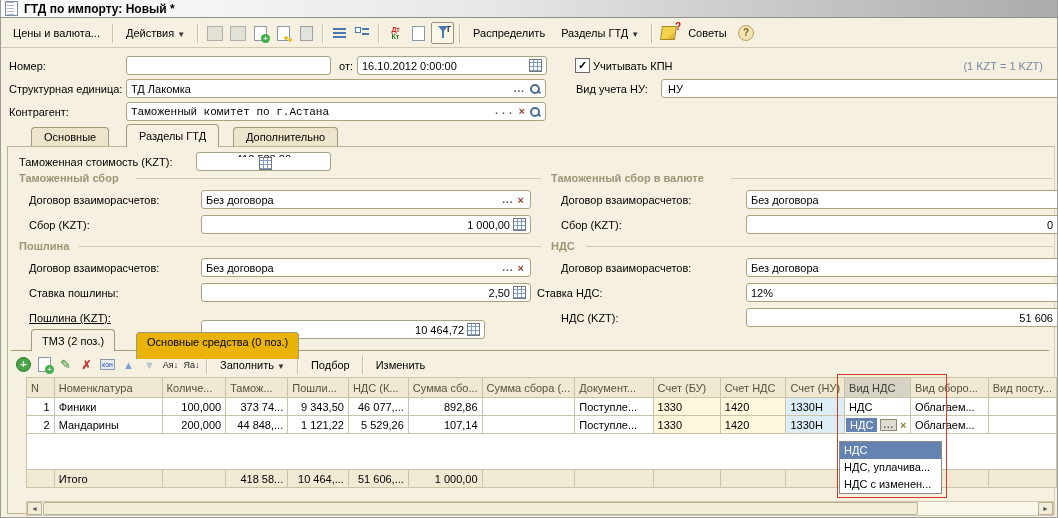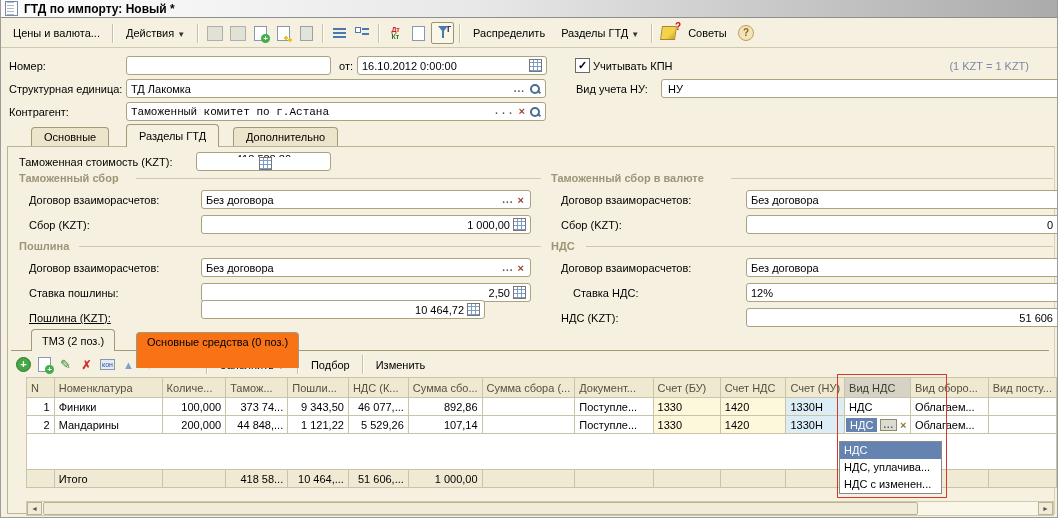--- a/index.html
+++ b/index.html
@@ -67,21 +67,21 @@
        text-align:center;line-height:12px;font-size:11px;font-weight:bold;}
   .note{position:absolute;color:#7b8aa5;}
   
   .tab{position:absolute;top:127px;height:20px;padding:3px 12px 0;box-sizing:border-box;background:#ece5cb;
        border:1px solid #a29a76;border-bottom:none;border-radius:4px 4px 0 0;white-space:nowrap;}
   .tab.active{top:124px;height:23px;padding-top:5px;background:#f5f0df;z-index:3;}
   .panel{position:absolute;left:6px;top:146px;width:1048px;height:368px;border:1px solid #bab493;
          border-right-color:#d8d3b8;box-sizing:border-box;}
   .grp-title{position:absolute;font-weight:bold;color:#9d9577;white-space:nowrap;}
   .grp-line{position:absolute;height:1px;background:#cdc7ab;}
-  .ltab{position:absolute;top:332px;height:36px;padding:3px 10px 0;box-sizing:border-box;background:#f97316;
+  .ltab{position:absolute;top:332px;height:27px;padding:3px 10px 0;box-sizing:border-box;background:#eab308;
         border:1px solid #a29a76;border-bottom:none;border-radius:4px 4px 0 0;white-space:nowrap;z-index:2;}
   .ltab.active{top:329px;height:22px;padding-top:5px;background:#f5f0df;z-index:3;}
   .ltab-base{position:absolute;left:10px;top:350px;width:1038px;height:1px;background:#a29a76;}
   
   .gtb{position:absolute;left:12px;top:353px;height:23px;display:flex;align-items:center;}
   .gicon{width:19px;height:18px;display:flex;align-items:center;justify-content:center;margin:0 1px;flex:none;}
   .add-circle{width:13px;height:13px;border-radius:50%;background:#46a546;border:1px solid #2d7a2d;
               color:#fff;font-weight:bold;font-size:11px;line-height:12px;text-align:center;}
   .pencil{color:#2e8b2e;font-size:13px;}
   .delx{color:#cc3333;font-weight:bold;font-size:12px;}
@@ -188,21 +188,21 @@
   <div class="fld" style="left:125px;top:56px;width:205px;">
       <span class="val"></span>
     </div>
   <span class="lbl" style="left:338px;top:60px;">от:</span>
   <div class="fld" style="left:356px;top:56px;width:190px;">
       <span class="val">16.10.2012  0:00:00</span>
       <span class="calc"></span>
     </div>
   <span class="chk" style="left:574px;top:58px;">✓</span>
   <span class="lbl" style="left:592px;top:60px;">Учитывать КПН</span>
-  <span class="note" style="right:28px;top:60px;">(1 KZT = 1 KZT)</span>
+  <span class="note" style="right:14px;top:60px;">(1 KZT = 1 KZT)</span>
 
   <span class="lbl" style="left:8px;top:83px;">Структурная единица:</span>
   <div class="fld" style="left:125px;top:79px;width:420px;justify-content:space-between;">
       <span class="val">ТД Лакомка</span>
       <span class="dots">...</span>
       <span class="mag"></span>
     </div>
   <span class="lbl" style="left:575px;top:83px;">Вид учета НУ:</span>
   <div class="fld" style="left:660px;top:79px;width:397px;border-radius:3px 0 0 3px;padding-left:6px;">
       <span class="val">НУ</span>
@@ -259,32 +259,32 @@
       <span class="val">Без договора</span>
       <span class="dots">...</span>
       <span class="clr">×</span>
     </div>
   <span class="lbl" style="left:28px;top:287px;">Ставка пошлины:</span>
   <div class="fld num" style="left:200px;top:283px;width:330px;">
       <span class="val">2,50</span>
       <span class="calc"></span>
     </div>
   <span class="lbl" style="left:28px;top:312px;text-decoration:underline;">Пошлина (KZT):</span>
-  <div class="fld num" style="left:200px;top:300px;width:284px;">
+  <div class="fld num" style="left:200px;top:320px;width:284px;">
       <span class="val">10 464,72</span>
       <span class="calc"></span>
     </div>
 
   <span class="grp-title" style="left:550px;top:240px;">НДС</span>
   <div class="grp-line" style="left:585px;top:246px;width:467px;"></div>
   <span class="lbl" style="left:560px;top:262px;">Договор взаиморасчетов:</span>
   <div class="fld" style="left:745px;top:258px;width:312px;border-radius:3px 0 0 3px;">
       <span class="val">Без договора</span>
     </div>
-  <span class="lbl" style="left:572px;top:287px;">Ставка НДС:</span>
+  <span class="lbl" style="left:536px;top:287px;">Ставка НДС:</span>
   <div class="fld" style="left:745px;top:283px;width:312px;border-radius:3px 0 0 3px;">
       <span class="val">12%</span>
     </div>
   <span class="lbl" style="left:560px;top:312px;">НДС (KZT):</span>
   <div class="fld num" style="left:745px;top:308px;width:312px;border-radius:3px 0 0 3px;">
       <span class="val">51 606</span>
     </div>
 
   <span class="ltab active" style="left:30px;">ТМЗ (2 поз.)</span>
   <span class="ltab" style="left:135px;">Основные средства (0 поз.)</span>

